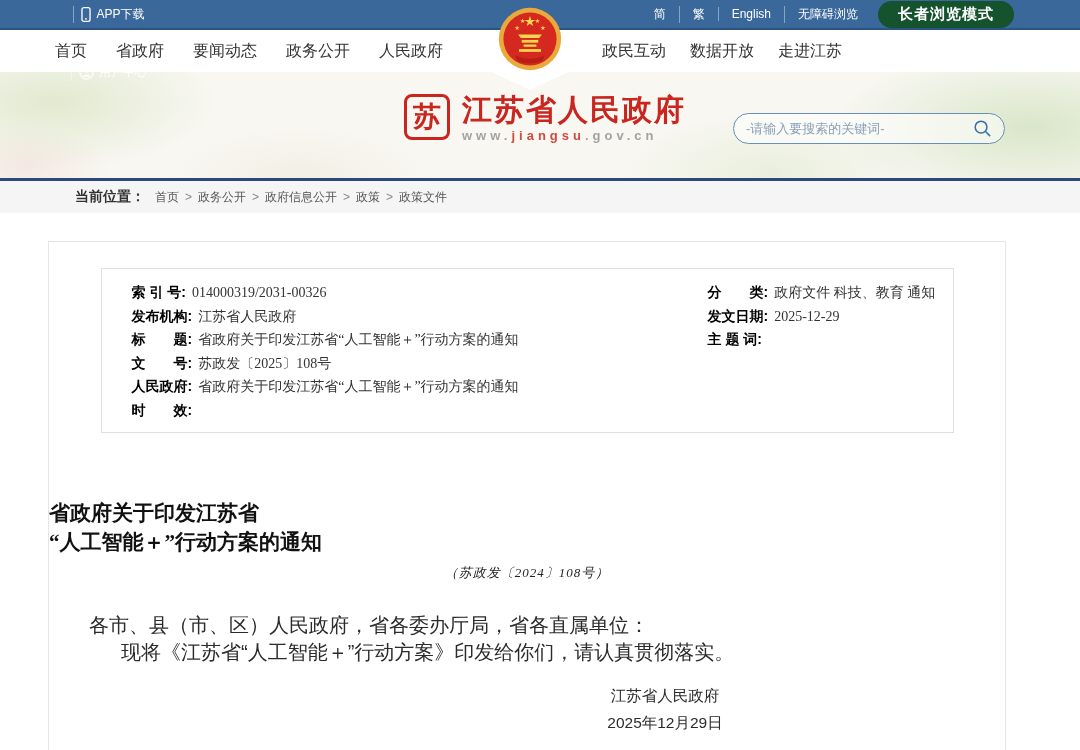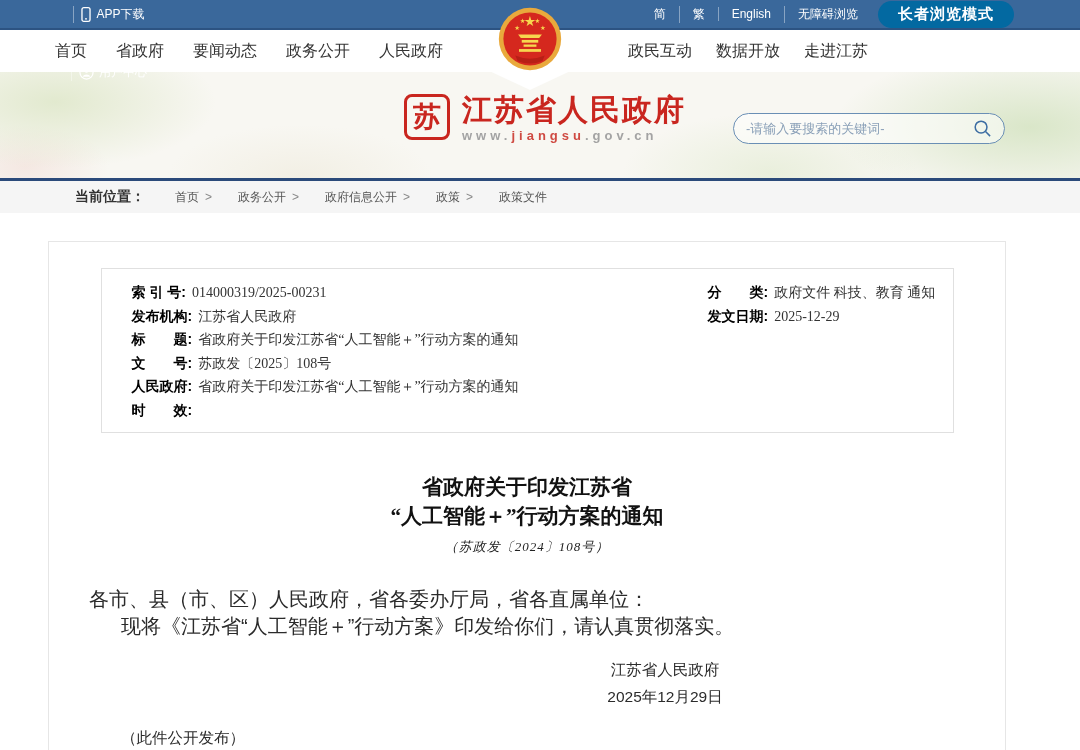--- a/index.html
+++ b/index.html
@@ -12,30 +12,30 @@
     display:flex; align-items:center; color:#fff; font-size:12px;
     padding:0 66px 0 57px; position:relative; z-index:2; }
   .topbar-left { display:flex; align-items:center;flex-direction:column; }
   .topbar-link { display:flex; align-items:center; gap:5px; cursor:pointer; white-space:nowrap; }
   .topbar-left .topbar-link:not(:first-child){ border-left:1px solid rgba(255,255,255,.4);
     padding-left:7px; margin-left:14px;margin-top:12px; }
   .topbar-right { margin-left:auto; display:flex; align-items:center; }
   .lang-link { cursor:pointer; white-space:nowrap; }
   .lang-link:not(:first-child){ border-left:1px solid rgba(255,255,255,.4);
     padding-left:13px; margin-left:13px; }
-  .elder-btn { margin-left:20px; background:#0369a1; color:#fff; border:none;
+  .elder-btn { margin-left:20px; background:#14532d; color:#fff; border:none;
     font-size:15px; font-weight:bold; padding:4px 20px; border-radius:15px;
     cursor:pointer; font-family:inherit; letter-spacing:1px;text-align:center; }
   .tb-icon { display:inline-flex; }
 
   
   .navbar { height:42px; background:#fff; position:relative; z-index:2; }
   .nav-group { position:absolute; top:0; height:42px; display:flex; align-items:center; }
   .nav-left { left:55px; gap:29px; }
-  .nav-right { left:628px; gap:24px; }
+  .nav-right { left:602px; gap:24px; }
   .nav-item { font-size:16px; color:#333; cursor:pointer; white-space:nowrap; }
 
   
   .emblem-wrap { position:absolute; left:466px; top:0; width:128px; height:92px; z-index:5; }
   .emblem-pentagon { position:absolute; left:0; top:30px; width:128px; height:60px;
     background:#fff; clip-path:polygon(0 0,100% 0,100% 50%,50% 100%,0 50%);
     filter:drop-shadow(0 2px 2px rgba(0,0,0,.15)); }
   .emblem-svg { position:absolute; left:31px; top:6px; }
 
   
@@ -59,38 +59,38 @@
     border:1px solid #6a8fb5; border-radius:16px; background:rgba(255,255,255,.55);
     display:flex; align-items:center; padding:0 12px; }
   .search-input { flex:1; border:none; outline:none; background:transparent;
     font-size:13px; color:#50678a; font-family:inherit; }
   .search-input::placeholder { color:#8aa0b8; }
   .search-btn { background:none; border:none; cursor:pointer; display:flex; padding:0; }
 
   
   .navy-line { height:3px; background:#2b4a7a; }
   .crumb-bar { height:32px; background:#f5f5f5; display:flex; align-items:center;
-    padding-left:75px;gap:20px; }
+    padding-left:75px; }
   .crumb-label { font-size:14px; font-weight:bold; color:#333; margin-right:10px; }
   .crumb { font-size:12px; color:#555; cursor:pointer; }
   .crumb:not(:last-child)::after { content:">"; color:#888; margin:0 6px; cursor:default; }
 
   
   .content-area { position:relative; height:537px; background:#fff; }
   .card { position:absolute; left:48px; top:28px; width:958px; height:600px;
     background:#fff; border:1px solid #e6e6e6; }
   .meta-box { margin:26px auto 0; width:853px; border:1px solid #e0e0e0;
     display:flex; padding:12px 0 10px; }
   .meta-col-left { width:560px; padding-left:30px; }
   .meta-col-right { flex:1; padding-left:46px; }
   .meta-row { line-height:22.5px; font-size:14px; white-space:pre; }
   .meta-label { font-weight:bold; color:#000; }
   .meta-value { font-family:"Liberation Serif","DejaVu Serif",serif; color:#333; padding-left:6px; }
 
-  .doc-title { margin-top:40px; text-align:center;
+  .doc-title { margin-top:66px; text-align:left;
     font-family:"Liberation Serif","DejaVu Serif",serif;
     font-size:21px; font-weight:bold; color:#111; line-height:29px; }
   .doc-number { margin-top:7px; text-align:center;
     font-family:"Liberation Serif","DejaVu Serif",serif; font-style:italic;
     font-size:13px; color:#222; letter-spacing:1px; }
 
   .doc-body { margin-top:30px; font-size:20px; color:#2b2b2b; line-height:27px; }
   .salutation { padding-left:40px; }
   .para-indent { padding-left:72px; }
   .sign-block { margin-top:16px; width:220px; margin-left:506px; text-align:center;
@@ -225,30 +225,31 @@
   <span class="crumb">政府信息公开</span>
   <span class="crumb">政策</span>
   <span class="crumb">政策文件</span>
 </div>
 
 <div class="content-area">
   <div class="card">
 
     <div class="meta-box">
       <div class="meta-col-left">
-        <div class="meta-row"><span class="meta-label">索 引 号:</span><span class="meta-value">014000319/2025-00231</span></div>
+        <div class="meta-row"><span class="meta-label">索 引 号:</span><span class="meta-value">014000319/2031-00326</span></div>
         <div class="meta-row"><span class="meta-label">发布机构:</span><span class="meta-value">江苏省人民政府</span></div>
         <div class="meta-row"><span class="meta-label">标　　题:</span><span class="meta-value">省政府关于印发江苏省“人工智能＋”行动方案的通知</span></div>
         <div class="meta-row"><span class="meta-label">文　　号:</span><span class="meta-value">苏政发〔2025〕108号</span></div>
         <div class="meta-row"><span class="meta-label">人民政府:</span><span class="meta-value">省政府关于印发江苏省“人工智能＋”行动方案的通知</span></div>
         <div class="meta-row"><span class="meta-label">时　　效:</span><span class="meta-value"></span></div>
       </div>
       <div class="meta-col-right">
         <div class="meta-row"><span class="meta-label">分　　类:</span><span class="meta-value">政府文件 科技、教育 通知</span></div>
         <div class="meta-row"><span class="meta-label">发文日期:</span><span class="meta-value">2025-12-29</span></div>
+        <div class="meta-row"><span class="meta-label">主 题 词:</span><span class="meta-value"></span></div>
       </div>
     </div>
 
     <div class="doc-title">
       <div>省政府关于印发江苏省</div>
       <div>“人工智能＋”行动方案的通知</div>
     </div>
     <div class="doc-number">（苏政发〔2024〕108号）</div>
 
     <div class="doc-body">

